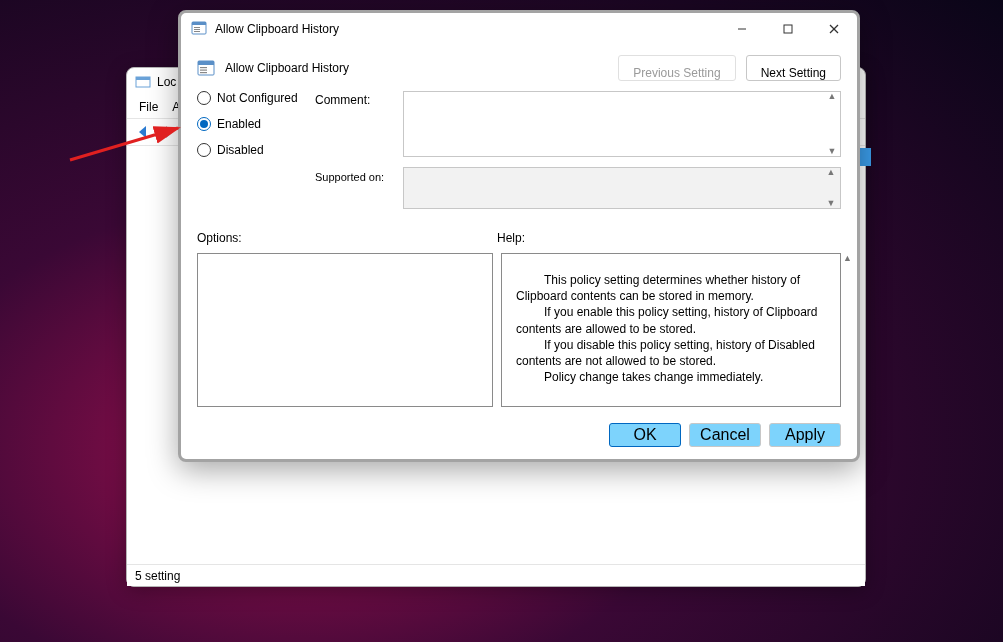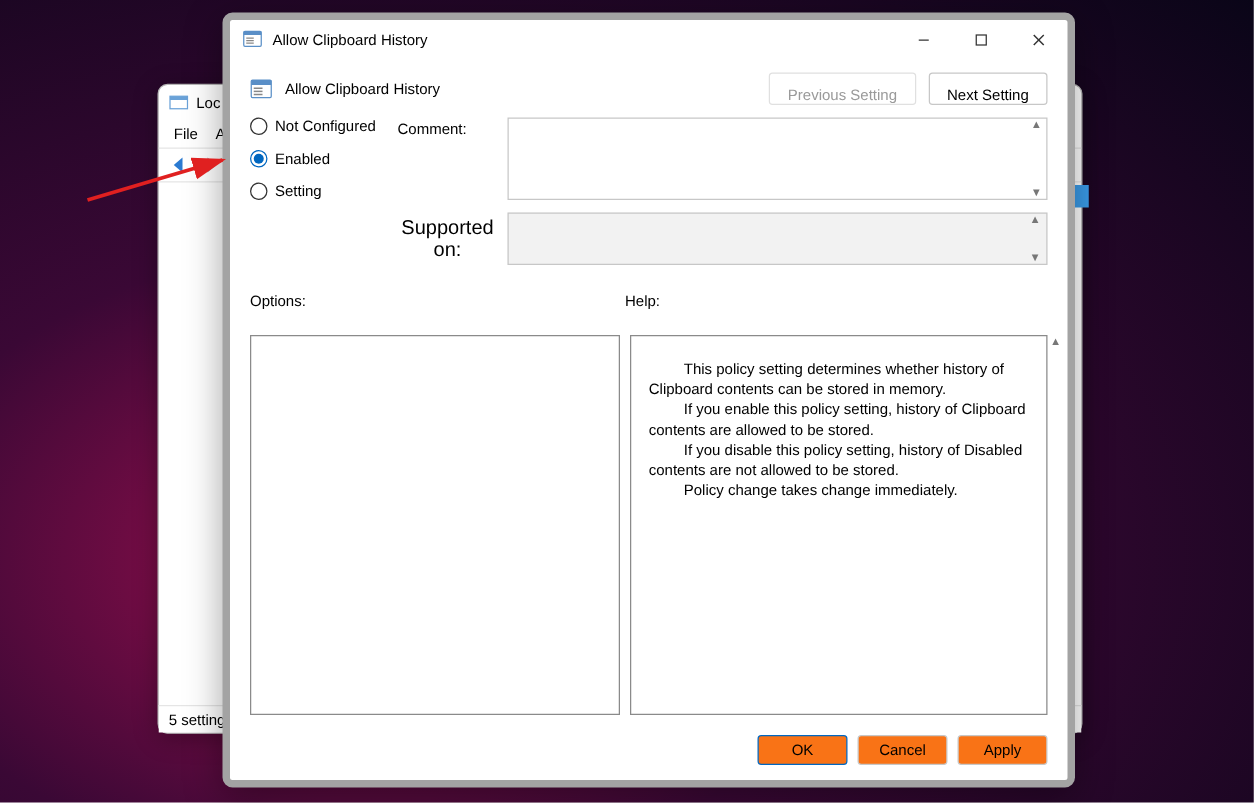--- a/index.html
+++ b/index.html
@@ -70,23 +70,23 @@
       width: 12px; height: 18px;
       background: #3a9be8;
     }
 
     
     .dialog {
       position: absolute;
       left: 178px;
       top: 10px;
       width: 682px;
-      height: 620px;
+      height: 452px;
       background: #ffffff;
-      border: 6px solid #a3a3a3;
+      border: 3px solid #a3a3a3;
       border-radius: 8px;
       box-shadow: 0 8px 30px rgba(0,0,0,0.35);
       display: flex;
       flex-direction: column;
     }
     .dlg-titlebar {
       height: 32px;
       display: flex;
       align-items: center;
       padding: 0 0 0 10px;
@@ -191,26 +191,26 @@
       grid-column: 3;
       border: 1px solid #c7c7c7;
       background: #f2f2f2;
       color: #555;
       padding: 4px 6px;
       font-size: 12px;
       height: 42px;
       position: relative;
     }
     .supported-box .mini-sb { position: absolute; right: 2px; top: 0; bottom: 0; width: 14px; display:flex; flex-direction:column; justify-content:space-between; align-items:center; color:#999;}
-    .supported-label { grid-column: 2; text-align: center; font-size: 16px; padding-top: 4px; }
+    .supported-label { grid-column: 2; text-align: left; font-size: 11px; padding-top: 4px; }
 
     .mid-labels {
       display: flex;
       margin-top: 22px;
-      margin-bottom: 20px;
+      margin-bottom: 8px;
       align-items: flex-end;
     }
     .mid-labels .opt-label { width: 300px; font-size: 12px; }
     .mid-labels .help-label { font-size: 12px; }
 
     .panes {
       display: flex;
       gap: 8px;
       flex: 1;
       min-height: 0;
@@ -238,23 +238,23 @@
 
     .dlg-footer {
       display: flex;
       justify-content: flex-end;
       gap: 8px;
       padding: 10px 16px 12px 16px;
     }
     .dlg-footer button {
       width: 72px; height: 24px;
       border: 1px solid #c7c7c7;
-      background: #f97316;
+      background: #7dd3fc;
       border-radius: 3px;
-      font-size: 12px;
+      font-size: 16px;
       cursor: pointer;
     }
     .dlg-footer button.primary {
       border-color: #0067c0;
     }
 
     
     .arrow-annot {
       position: absolute;
       left: 60px; top: 90px;
@@ -352,21 +352,21 @@
         <label class="radio-row">
           <span class="radio"></span>
           <span>Not Configured</span>
         </label>
         <label class="radio-row">
           <span class="radio checked"></span>
           <span>Enabled</span>
         </label>
         <label class="radio-row">
           <span class="radio"></span>
-          <span>Setting</span>
+          <span>Disabled</span>
         </label>
       </div>
 
       <div class="lbl-right">Comment:</div>
       <div class="comment-box">
         <div class="mini-sb">
           <span class="tri">▲</span>
           <span class="tri">▼</span>
         </div>
       </div>

